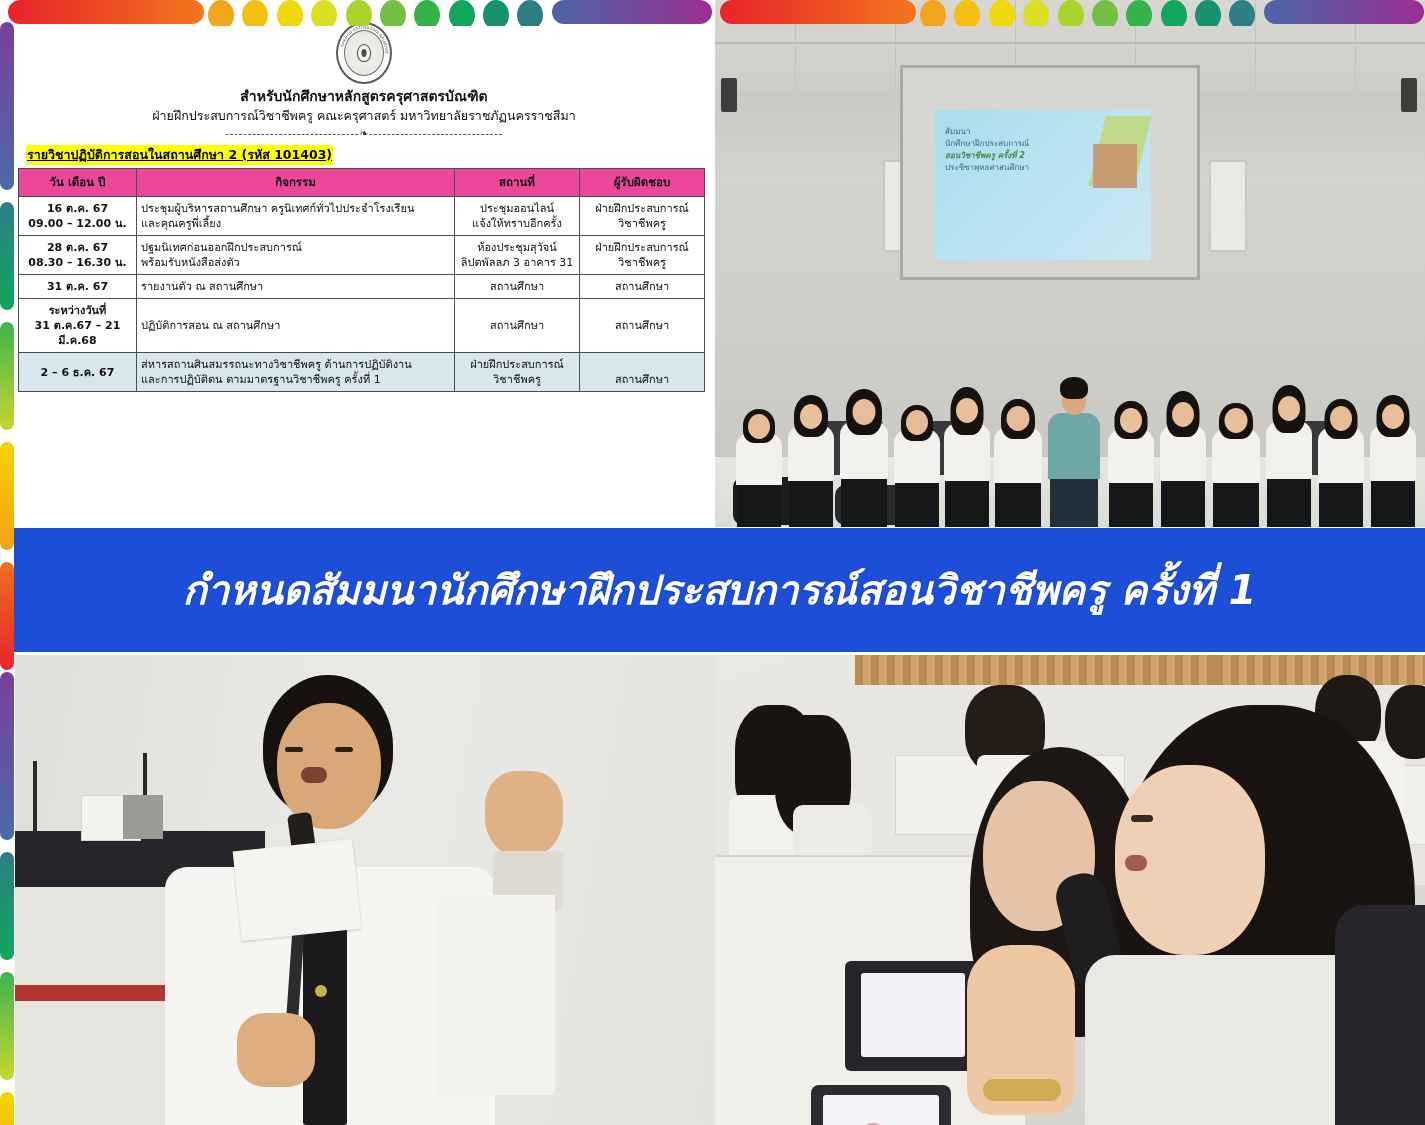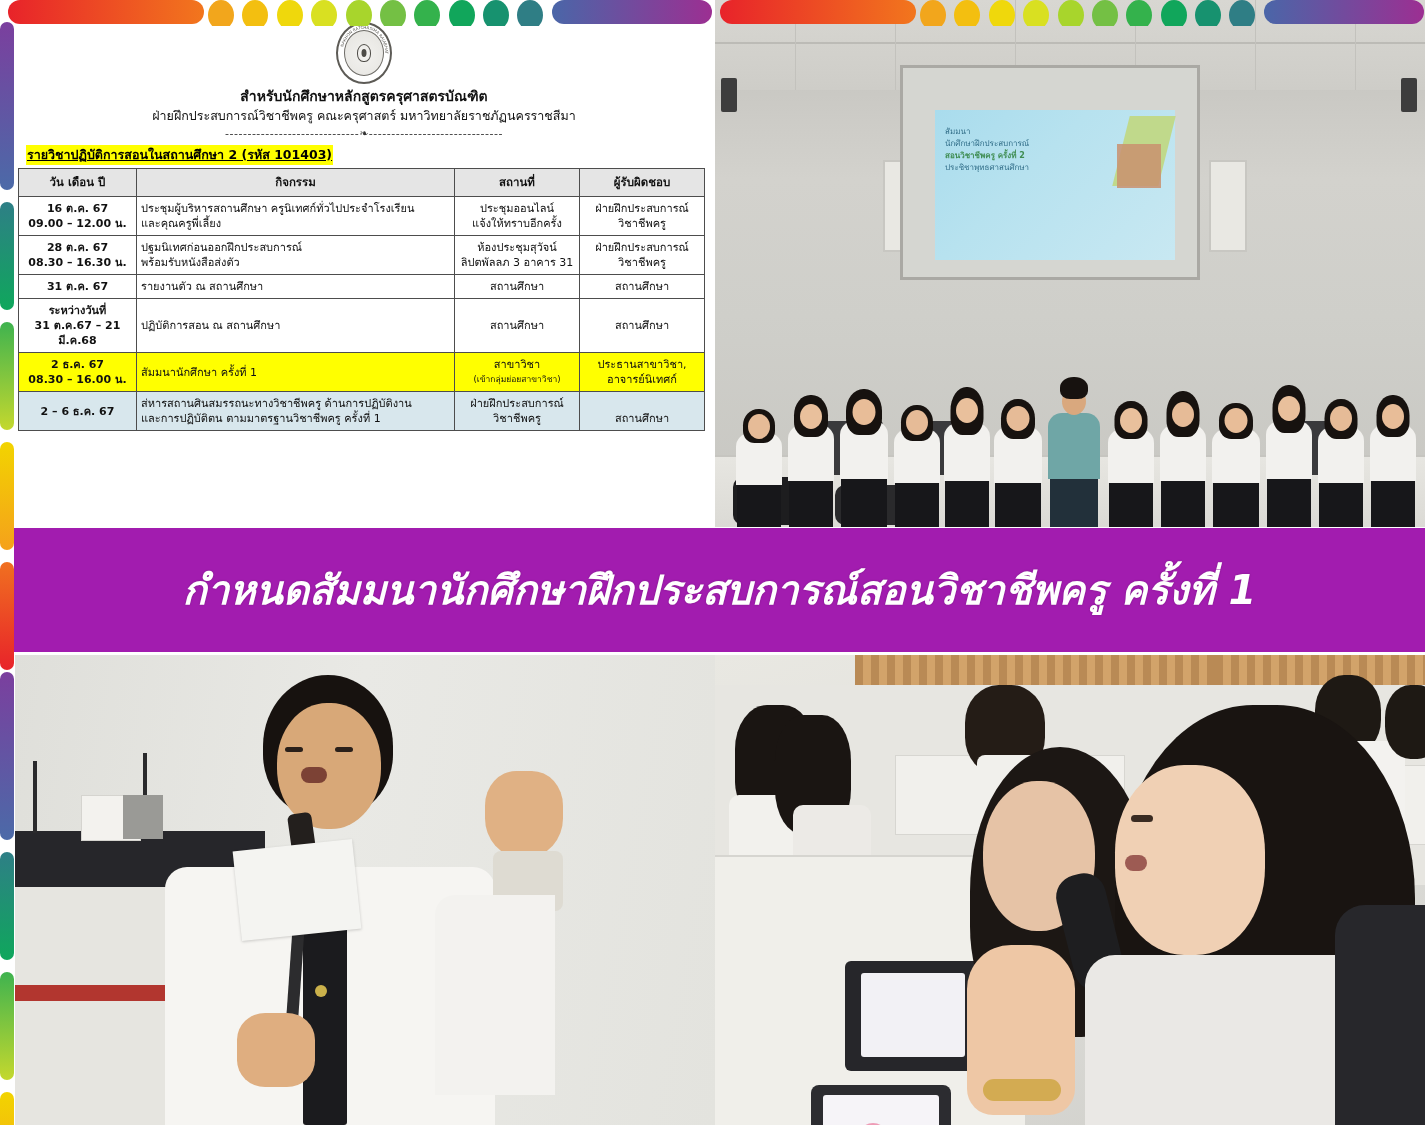--- a/index.html
+++ b/index.html
@@ -13,27 +13,27 @@
 
   
   #photo-group { left:715px; top:0px; width:710px; height:527px;
                  background:linear-gradient(#cfcec9 0%,#d9d8d3 14%,#c9c8c3 16%,#d3d2cd 34%,#cfcfca 60%,#c7c6c1 100%); }
   .ceil { position:absolute; left:0; top:0; width:100%; height:90px;
           background:linear-gradient(#d8d7d2,#cecdc8); }
   .ceil:after{ content:""; position:absolute; left:0; top:42px; width:100%; height:2px; background:#bcbbb6; }
   .ceilgrid{ position:absolute; top:0; width:1px; height:90px; background:#c3c2bd; }
   .screenframe { position:absolute; left:185px; top:65px; width:300px; height:215px;
                  background:#d5d6d1; border:3px solid #aaa9a4; }
-  .screenimg { position:absolute; left:32px; top:42px; width:240px; height:150px;
+  .screenimg { position:absolute; left:32px; top:42px; width:216px; height:150px;
                background:linear-gradient(135deg,#a9dced 0%,#b7e2ef 40%,#c8e8f2 100%);padding-left:7px; }
   .slide-deco1{ position:absolute; right:8px; top:6px; width:46px; height:70px; background:#c0d98b; transform:skewX(-14deg); }
   .slide-deco2{ position:absolute; right:14px; top:34px; width:44px; height:44px; background:#c9906f; opacity:.85; }
   .slide-txt{ position:absolute; left:10px; top:16px; color:#2e6b86; font-size:8px; line-height:12px;
               font-family:"DejaVu Sans",sans-serif; white-space:nowrap; }
-  .slide-txt b{ color:#3f8d52; font-weight:600; }
+  .slide-txt b{ color:#3f8d52; font-weight:600;font-style:italic; }
   .speaker { position:absolute; width:16px; height:34px; background:#3d3d3d; border-radius:2px; top:78px; }
   .wboard { position:absolute; top:160px; width:38px; height:92px; background:#e9e8e3; border:2px solid #c8c7c2; }
   .tablefront{ position:absolute; left:0; bottom:0; width:100%; height:72px;
                background:linear-gradient(#e7e6e1,#dbdad5); border-top:2px solid #c6c5c0; }
   .chairK{ position:absolute; bottom:52px; width:58px; height:54px; background:#3a3a3c; border-radius:4px; }
   .bagK{ position:absolute; bottom:2px; width:76px; height:48px; background:#1d1d1f; border-radius:10px; }
   .person{ position:absolute; bottom:0; }
   .p-head{ position:absolute; left:50%; transform:translateX(-50%); border-radius:50%; }
   .p-hair{ position:absolute; left:50%; transform:translateX(-50%); border-radius:48% 48% 36% 36%; background:#17120f; }
   .p-body{ position:absolute; left:50%; transform:translateX(-50%); border-radius:14px 14px 0 0; background:#f2f1ee; }
@@ -64,33 +64,33 @@
                font-family:"DejaVu Sans",sans-serif; }
   .doc-sub1 { text-align:center; font-weight:bold; font-size:14px; color:#111; line-height:20px; }
   .doc-sub2 { text-align:center; font-size:12.5px; color:#111; line-height:20px; }
   .doc-rule { text-align:center; font-size:11px; color:#333; letter-spacing:.5px; margin:1px 0 4px 0; }
   .doc-course { display:inline-block; background:#ffff00; color:#000; font-weight:bold;
                 font-size:12.5px; text-decoration:underline; margin:0 0 3px 4px; padding:0 1px; }
 
   table.cal { width:686px; border-collapse:collapse; margin:0 4px; table-layout:fixed; }
   table.cal th, table.cal td { border:1px solid #4d4d4d; font-size:11px; color:#111;
                                padding:4px 4px; line-height:15px; vertical-align:middle; }
-  table.cal th { background:#e5e5e5; font-weight:bold; text-align:center; font-size:11.5px; padding:6px 2px; }
+  table.cal th { background:#ec4899; font-weight:bold; text-align:center; font-size:11.5px; padding:6px 2px; }
   .c-date { width:118px; text-align:center; font-weight:bold; }
   .c-act  { width:318px; text-align:left; }
   .c-place{ width:125px; text-align:center; }
   .c-resp { width:125px; text-align:center; }
   tr.shade td { background:#d8e7ed; }
   tr.hl td { background:#ffff00; }
   td.red, .red { color:#e00000; }
   .small { font-size:8.5px; }
 
   
   #banner { position:absolute; left:14px; top:528px; width:1411px; height:124px;
-            background:#a21caf; display:flex; align-items:center; }
+            background:#1d4ed8; display:flex; align-items:center; }
   #banner-text { width:100%; text-align:center; color:#ffffff; font-style:italic; font-weight:bold;
                  font-size:40px; letter-spacing:0px; padding:0 10px;
                  font-family:"DejaVu Sans",sans-serif; white-space:nowrap;
                  text-shadow:0 0 2px rgba(0,0,0,.25); }
 
   
   #border-top { position:absolute; left:0; top:0; width:1425px; height:26px; overflow:hidden; }
   #border-left { position:absolute; left:0; top:0; width:15px; height:1125px; overflow:hidden; }
   .bt-bar { position:absolute; top:0px; height:24px; border-radius:12px; }
   .bt-dot { position:absolute; top:0px; width:26px; height:30px; border-radius:50%; }
@@ -366,37 +366,20 @@
           <td class="c-act">
               <div>ปฏิบัติการสอน ณ สถานศึกษา</div>
             </td>
           <td class="c-place">
               <div>สถานศึกษา</div>
             </td>
           <td class="c-resp">
               <div>สถานศึกษา</div>
             </td>
         </tr>
-        <tr class="hl">
-          <td class="c-date">
-              <div>2 ธ.ค. 67</div>
-              <div>08.30 – 16.00 น.</div>
-            </td>
-          <td class="c-act">
-              <div>สัมมนานักศึกษา  ครั้งที่ 1</div>
-            </td>
-          <td class="c-place">
-              <div>สาขาวิชา</div>
-              <div class="small">(เข้ากลุ่มย่อยสาขาวิชา)</div>
-            </td>
-          <td class="c-resp">
-              <div>ประธานสาขาวิชา,</div>
-              <div>อาจารย์นิเทศก์</div>
-            </td>
-        </tr>
         <tr class="shade">
           <td class="c-date">
               <div>2 – 6 ธ.ค. 67</div>
             </td>
           <td class="c-act">
               <div>ส่หารสถานศินสมรรถนะทางวิชาชีพครู ด้านการปฏิบัติงาน</div>
               <div>และการปฏิบัติตน ตามมาตรฐานวิชาชีพครู ครั้งที่ 1</div>
             </td>
           <td class="c-place">
               <div>ฝ่ายฝึกประสบการณ์</div>

